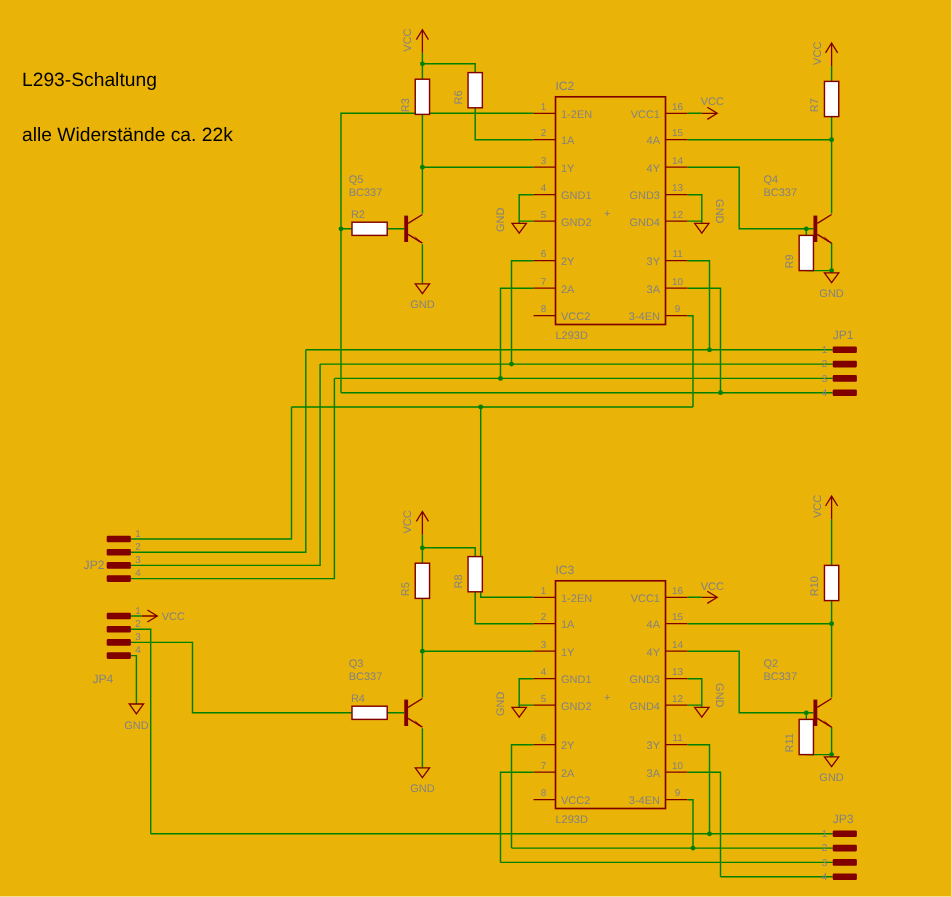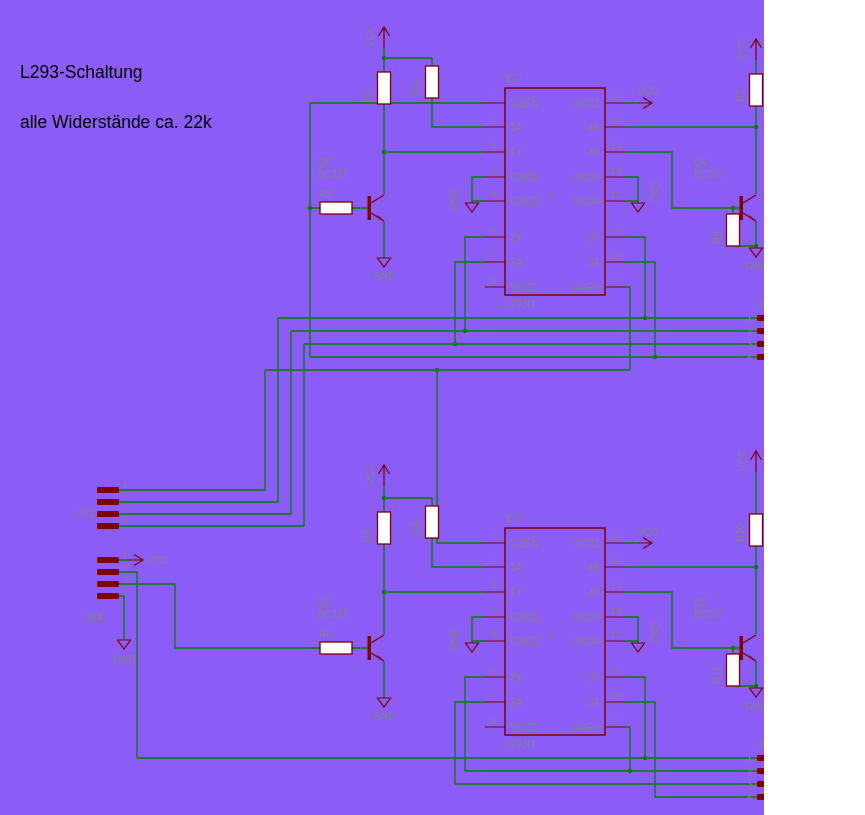--- a/index.html
+++ b/index.html
@@ -1,16 +1,16 @@
 <!DOCTYPE html>
 <html><head>
 <meta charset="utf-8">
 <style>
   html,body{margin:0;padding:0;background:#fff;}
-  .canvas{position:relative;width:764px;height:815px;background:#8b5cf6;overflow:hidden;text-align:right;}
+  .canvas{position:relative;width:865px;height:815px;background:#eab308;overflow:hidden;text-align:right;}
   svg{position:absolute;left:0;top:0;}
   svg text{font-family:"Liberation Sans",sans-serif;}
   .ttl{font-size:17.5px;fill:#000000;}
   .t11{font-size:11px;fill:#828282;}
   .t10{font-size:10px;fill:#828282;}
   .t9{font-size:9px;fill:#828282;}
   .wire{stroke:#008000;stroke-width:1.3;fill:none;}
   .stub{stroke:#800000;stroke-width:1.2;fill:none;}
   .box{stroke:#800000;stroke-width:1.5;fill:none;}
   .res{stroke:#800000;stroke-width:1.3;fill:#ffffff;}

